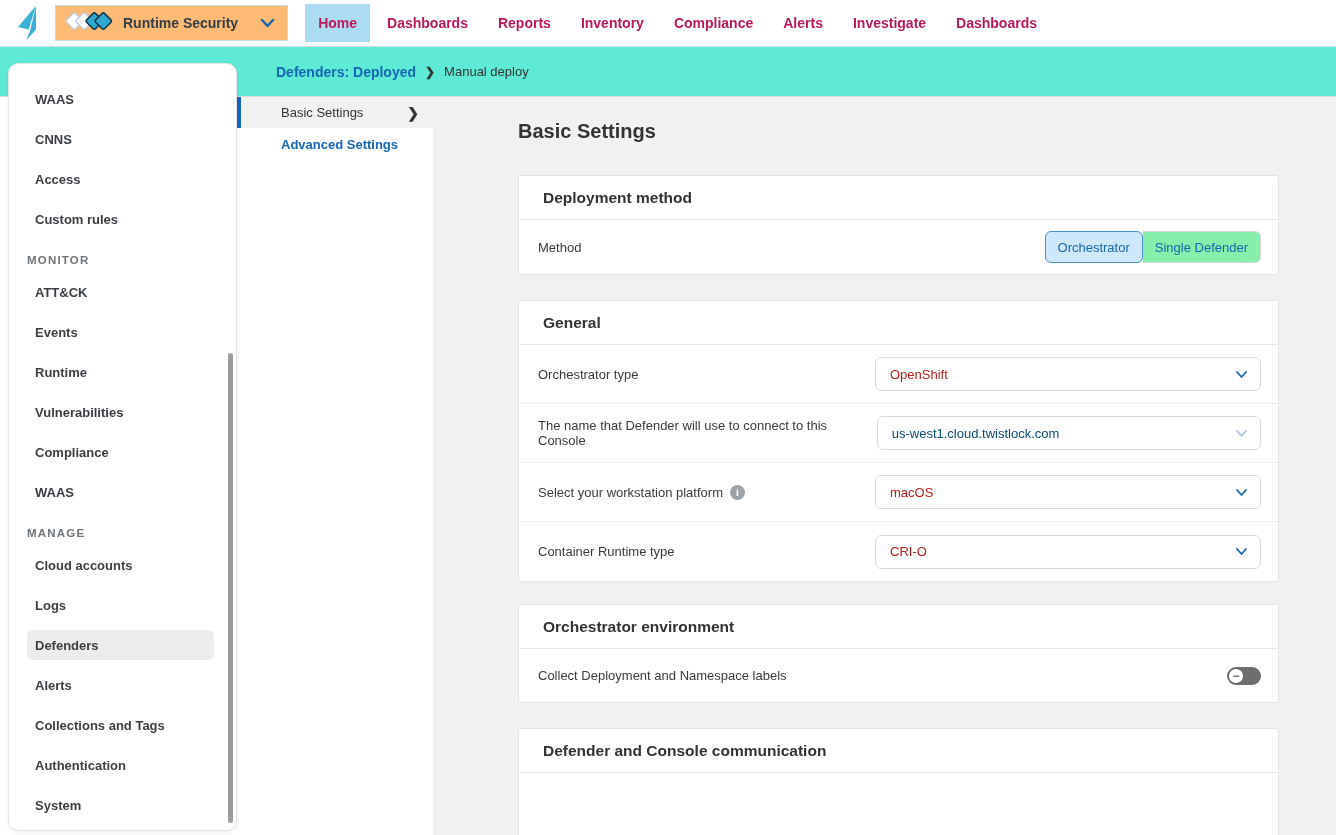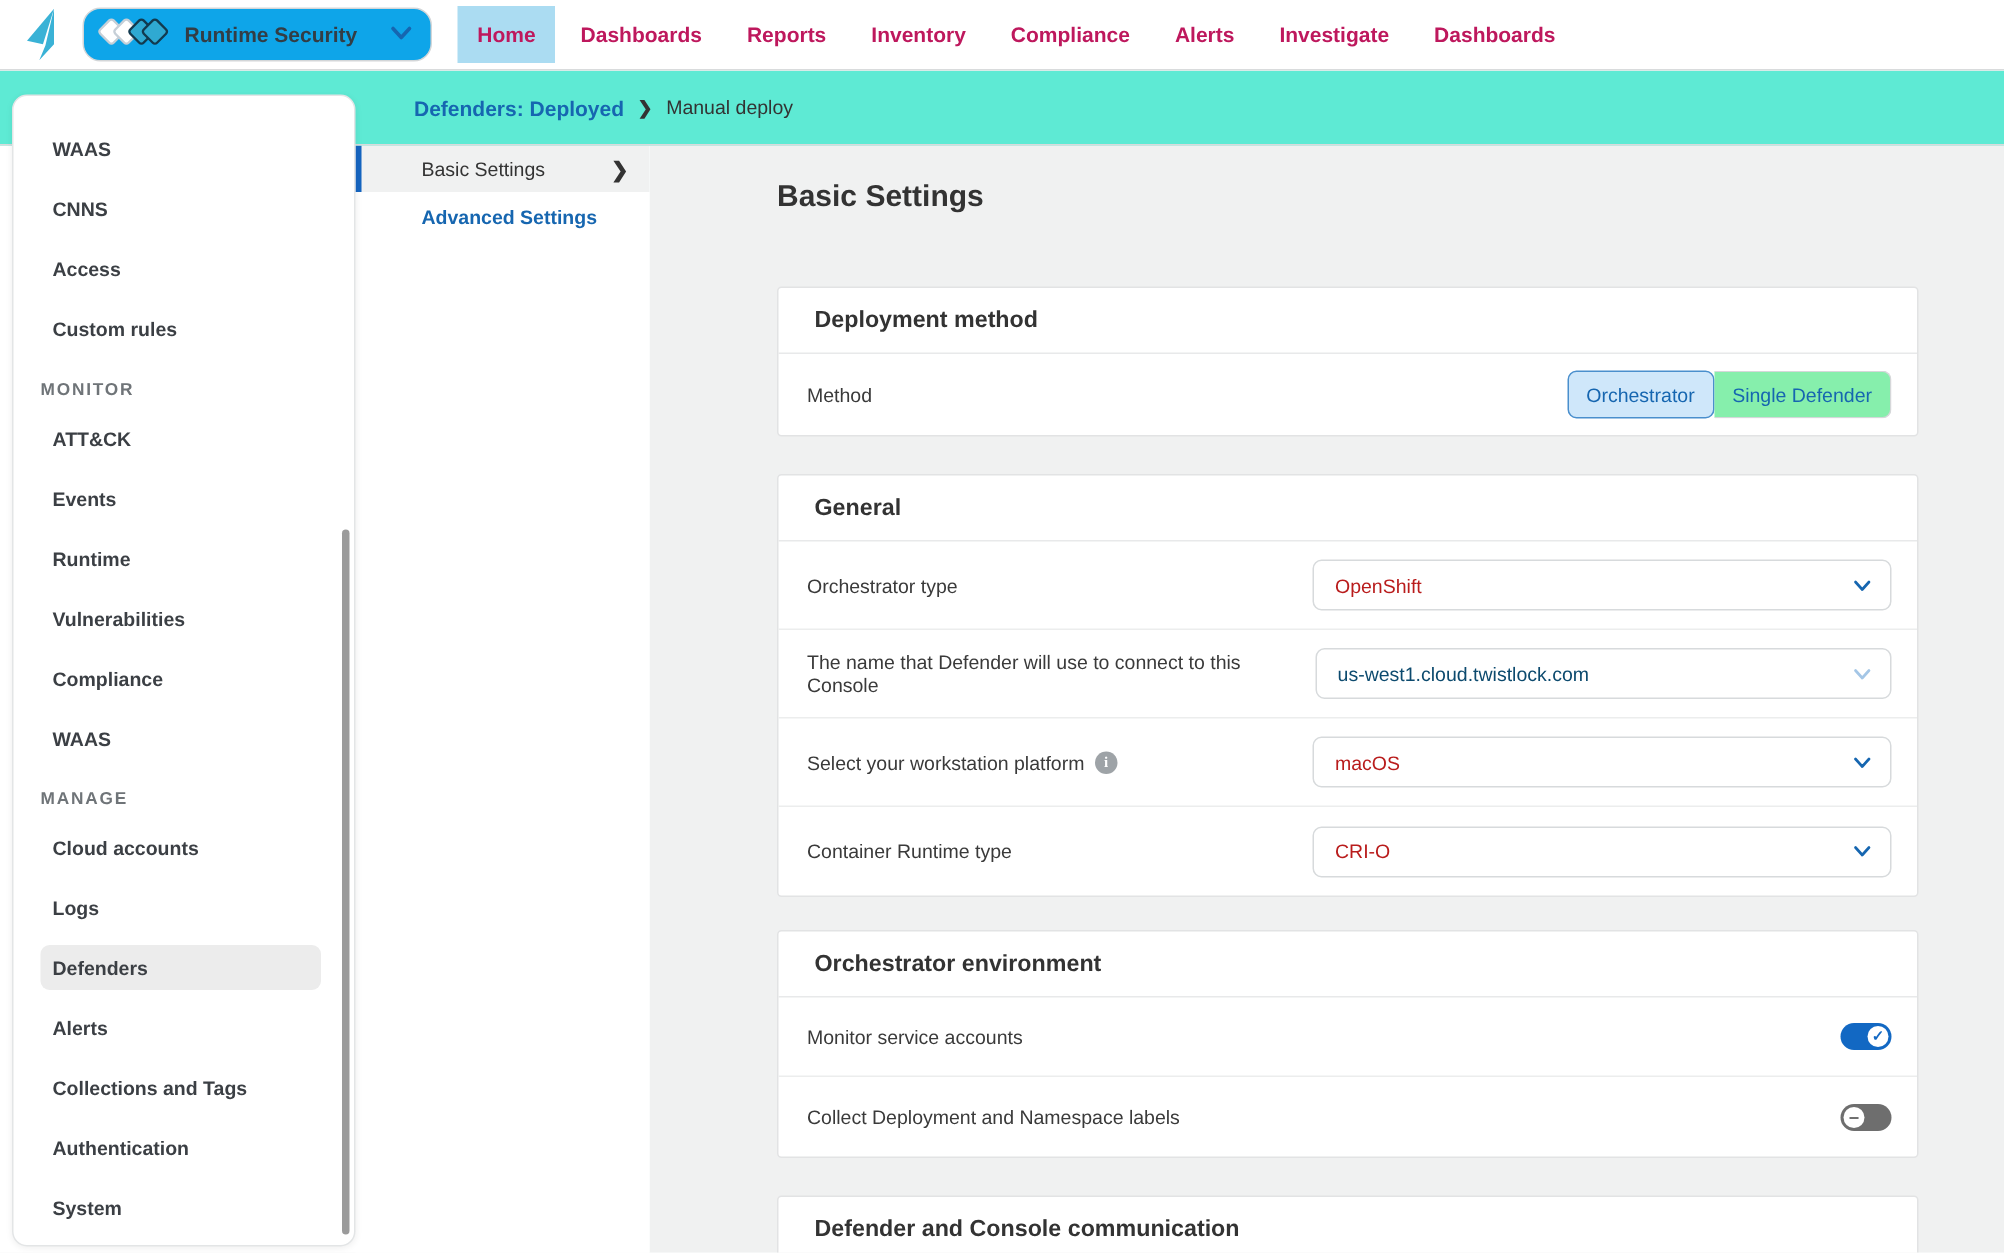--- a/index.html
+++ b/index.html
@@ -3,21 +3,21 @@
 <meta charset="utf-8">
 <style>
   * { margin:0; padding:0; box-sizing:border-box; }
   html,body { width:1336px; height:835px; overflow:hidden; background:#fff;
     font-family:"Liberation Sans", sans-serif; color:#333; }
 
   
   .topbar { position:absolute; left:0; top:0; width:1336px; height:47px; background:#fff;
     border-bottom:1px solid #d9dbdc; display:flex; align-items:center; padding-left:13px; z-index:10; }
   .logo { width:30px; height:38px; margin-right:12px; display:flex; align-items:center; }
-  .product-selector { height:36px; border:1px solid #d3d6d8; border-radius:12px; background:#0ea5e9;
+  .product-selector { height:36px; border:1px solid #d3d6d8; border-radius:0; background:#fdba74;
     display:flex; align-items:center; padding:0 12px 0 8px; cursor:pointer; }
   .product-selector .diamonds { margin-right:7px; }
   .product-selector .ps-label { font-size:14px; font-weight:600; color:#333d45; margin-right:22px; }
   .topnav { display:flex; align-items:center; margin-left:17px; height:100%; }
   .topnav .nav-item { height:38px; display:flex; align-items:center; padding:0 13px;
     font-size:14px; font-weight:600; color:#be185d; cursor:pointer; margin-right:4px; }
   .topnav .nav-item.active { background:#abdcf2; }
 
   
   .breadcrumb-bar { position:absolute; left:0; top:47px; width:1336px; height:50px; background:#5eead4;
@@ -45,21 +45,21 @@
     padding-left:40px; color:#333; justify-content:space-between; padding-right:14px; }
   .subnav-item.plain { height:32px; padding-left:44px; color:#1666b0; font-weight:600; }
   .subnav-chevron { font-size:14px; font-weight:700; color:#333; }
 
   
   .main { position:absolute; left:433px; top:97px; width:903px; height:738px; background:#f0f1f1;
     overflow:hidden; padding:20px 0 0 85px; }
   .page-title { font-size:20px; font-weight:600; color:#333; line-height:28px; }
 
   .card { width:761px; background:#fff; border:1px solid #e2e3e4; border-radius:3px; }
-  .card-1 { margin-top:46px; }
+  .card-1 { margin-top:30px; }
   .card-2 { margin-top:25px; }
   .card-3 { margin-top:22px; }
   .card-4 { margin-top:25px; height:120px; }
   .card-header { height:44px; display:flex; align-items:center; padding-left:24px;
     font-size:15.5px; font-weight:600; color:#333; border-bottom:1px solid #e8e9ea; }
   .card-row { display:flex; align-items:center; justify-content:space-between;
     padding:0 17px 0 19px; border-bottom:1px solid #eceded; }
   .card-row:last-child { border-bottom:none; }
   .row-54 { height:54px; } .row-59 { height:59px; } .row-53 { height:53px; }
   .row-label { font-size:13px; color:#3a3a3a; display:flex; align-items:center; }
@@ -230,26 +230,20 @@
               <polyline points="2,2 6.5,7 11,2" fill="none" stroke="#1666b0" stroke-width="1.8" stroke-linecap="round" stroke-linejoin="round"></polyline>
             </svg>
         </span>
       </div>
     </div>
   </div>
 
   <div class="card card-3">
     <div class="card-header">Orchestrator environment</div>
     <div class="card-row row-53">
-      <span class="row-label">Monitor service accounts</span>
-      <div class="toggle on">
-        <span class="knob">✓</span>
-      </div>
-    </div>
-    <div class="card-row row-53">
       <span class="row-label">Collect Deployment and Namespace labels</span>
       <div class="toggle off">
         <span class="knob">−</span>
       </div>
     </div>
   </div>
 
   <div class="card card-4">
     <div class="card-header">Defender and Console communication</div>
   </div>

